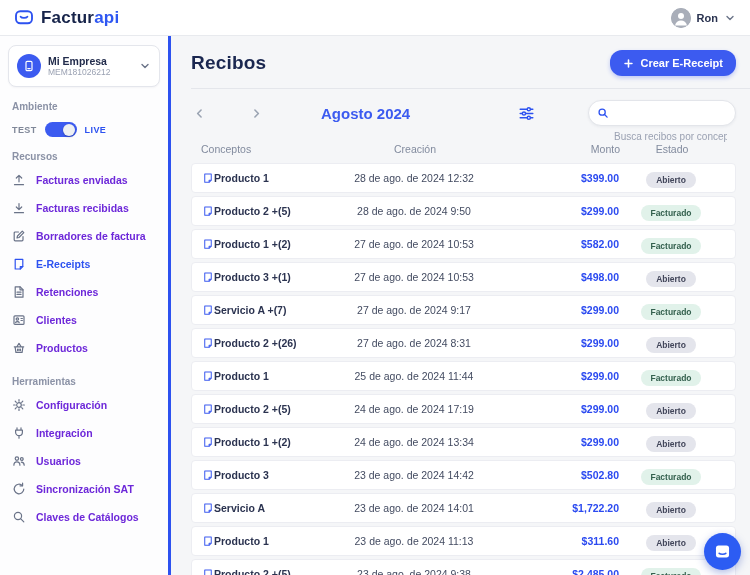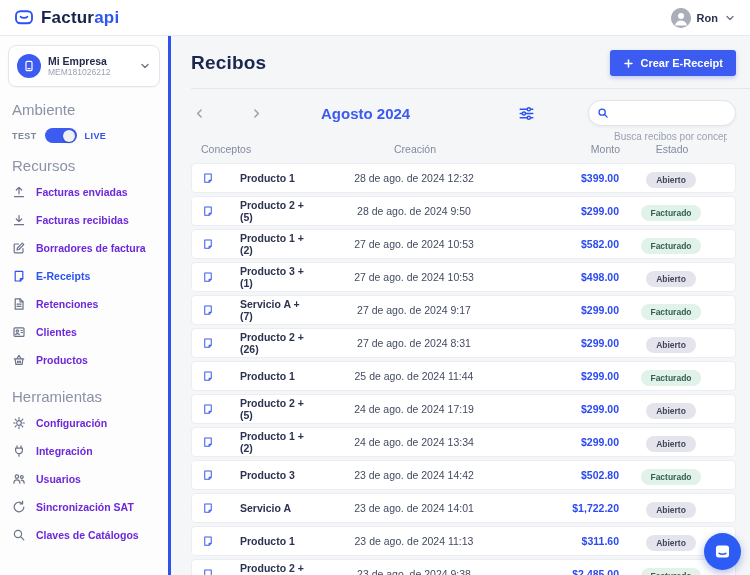--- a/index.html
+++ b/index.html
@@ -23,40 +23,40 @@
     padding:9px 8px 0 8px; flex-shrink:0; }
   .company-card { background:#fff; border:1px solid #e4e6ec; border-radius:8px;
     height:42px; display:flex; align-items:center; padding:0 8px; gap:7px; cursor:pointer;
     box-shadow:0 1px 2px rgba(20,30,60,.04); }
   .company-icon { width:24px; height:24px; border-radius:50%; background:#3c5bf0;
     display:flex; align-items:center; justify-content:center; flex-shrink:0; }
   .company-icon svg { width:14px; height:14px; }
   .company-meta { flex:1; min-width:0; }
   .company-name { font-size:10.5px; font-weight:700; color:#222c4c; line-height:12px; }
   .company-id { font-size:8.5px; color:#9aa1b2; line-height:11px; }
-  .section-label { font-size:15px; color:#8b92a6; margin:14px 4px 4px 4px; }
+  .section-label { font-size:10px; color:#8b92a6; margin:14px 4px 4px 4px;font-weight:bold; }
   .env-row { display:flex; align-items:center; gap:8px; margin:10px 4px 2px 4px; }
   .env-test { font-size:9px; font-weight:700; color:#7f8798; letter-spacing:.4px; }
   .env-live { font-size:9px; font-weight:700; color:#2d52f0; letter-spacing:.4px; }
   .toggle { width:32px; height:15px; border-radius:8px; background:#3c5bf0; position:relative; cursor:pointer; }
   .toggle .knob { position:absolute; top:1.5px; right:1.5px; width:12px; height:12px;
     border-radius:50%; background:#eef0f3; box-shadow:0 1px 2px rgba(0,0,0,.25); }
   .nav-item { display:flex; align-items:center; gap:10px; padding:7px 4px; border-radius:6px;
     cursor:pointer; color:#6d28d9; }
   .nav-item .nav-icon { color:#6a7388; display:inline-flex; }
   .nav-item .nav-icon svg { width:14px; height:14px; }
   .nav-item .nav-label { font-size:10.5px; font-weight:600; }
   .nav-item.active { color:#2d52f0; }
   .nav-item.active .nav-icon { color:#2d52f0; }
   .nav-item.active .nav-label { color:#2d52f0; font-weight:700; }
 
   .main { flex:1; background:#f5f6f8; padding:14px 14px 0 20px; overflow:hidden; position:relative; }
   .main-head { display:flex; align-items:center; justify-content:space-between; }
   .page-title { font-size:19px; font-weight:700; color:#1a2750; letter-spacing:.2px; }
-  .create-btn { background:#3c5bf0; color:#fff; border:none; border-radius:3px;
+  .create-btn { background:#3c5bf0; color:#fff; border:none; border-radius:12px;
     height:26px; padding:0 13px; font-size:11px; font-weight:700; display:flex; align-items:center;
     gap:6px; cursor:pointer; font-family:inherit; box-shadow:0 2px 4px rgba(60,91,240,.3); }
   .create-btn svg { width:11px; height:11px; }
   .head-divider { border:none; border-top:1px solid #e4e6eb; margin:12px -14px 0 0; }
 
   .month-row { display:flex; align-items:center; margin-top:11px;gap:40px; }
   .nav-arrow { background:none; border:none; color:#9aa3b2; cursor:pointer; padding:2px; display:flex; }
   .nav-arrow svg { width:13px; height:13px; }
   .month-label { font-size:15px; font-weight:600; color:#3c5bf0; margin-left:16px; }
   .month-spacer { flex:1; }
@@ -73,21 +73,21 @@
   .thead { display:flex; align-items:center; margin-top:17px; padding:0 12px 0 10px; }
   .thead span { font-size:10.5px; color:#828b9e; }
   .col-concept { flex:1; text-align:left; }
   .col-created { width:210px; text-align:center; }
   .col-amount  { width:100px; text-align:right; }
   .col-status  { width:104px; text-align:center; }
 
   .rows { margin-top:8px; }
   .row { background:#fff; border:1px solid #ecedf2; border-radius:4px; height:30px;
     display:flex; align-items:center; padding:0 12px 0 10px; margin-bottom:3px; cursor:pointer; }
-  .row .c-concept { flex:1; display:flex; align-items:center; gap:26px; }
+  .row .c-concept { flex:1; display:flex; align-items:center; gap:0; }
   .ricon { color:#3c5bf0; display:inline-flex; }
   .ricon svg { width:12px; height:12px; }
   .concept-text { font-size:10.5px; font-weight:600; color:#2b3350; }
   .c-created { width:210px; text-align:center; font-size:10.5px; color:#434b61; }
   .c-amount { width:100px; text-align:right; font-size:10.5px; font-weight:700; color:#2b4af0; }
   .c-status { width:104px; text-align:center; }
   .pill { display:inline-block; min-width:50px; padding:3px 9px; border-radius:10px;
     font-size:8.5px; font-weight:700; }
   .pill.open { background:#e4e5ec; color:#42465a; }
   .pill.invoiced { background:#e1f2ea; color:#34604e; }

